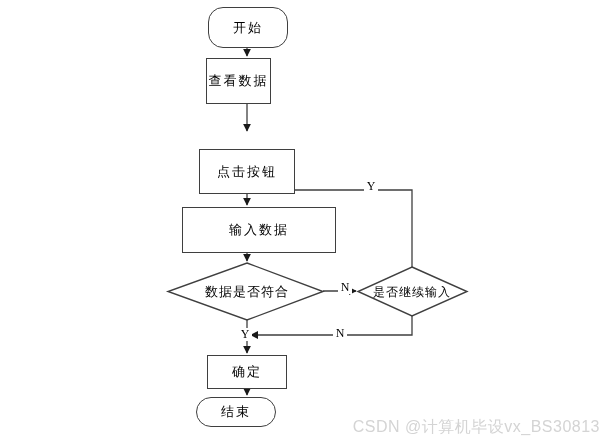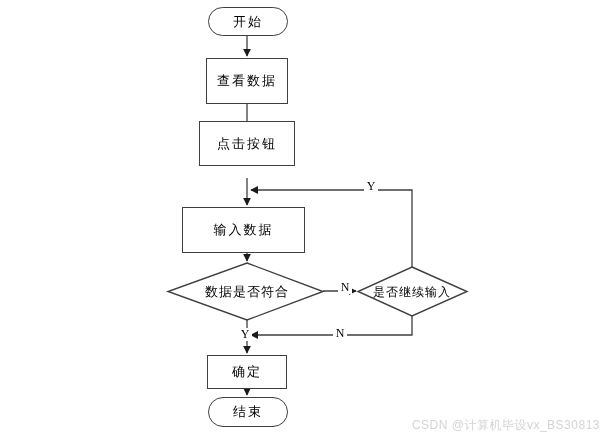--- a/index.html
+++ b/index.html
@@ -58,21 +58,21 @@
     text-align: center;
     width: 14px;
     white-space: nowrap;
   }
   .watermark {
     position: absolute;
     right: 3px;
     top: 417px;
     z-index: 3;
     color: #d4d4d4;
-    font-size: 12px;
+    font-size: 16px;
     letter-spacing: 0.5px;
     font-family: "Liberation Sans", "DejaVu Sans", sans-serif;
     white-space: nowrap;
   }
 </style>
 </head>
 <body>
 
 <div class="canvas">
 
@@ -90,45 +90,45 @@
     <polyline points="323,291 356,291" fill="none" stroke="#3f3f3f" stroke-width="1.3" marker-end="url(#arrow)"></polyline>
     <polyline points="412,267 412,190 251,190" fill="none" stroke="#3f3f3f" stroke-width="1.3" marker-end="url(#arrow)"></polyline>
     <polyline points="247,320 247,353" fill="none" stroke="#3f3f3f" stroke-width="1.3" marker-end="url(#arrow)"></polyline>
     <polyline points="412,316 412,335 251,335" fill="none" stroke="#3f3f3f" stroke-width="1.3" marker-end="url(#arrow)"></polyline>
     <polyline points="247,385 247,395" fill="none" stroke="#3f3f3f" stroke-width="1.3" marker-end="url(#arrow)"></polyline>
 
     <polygon points="247,263 323,291.5 247,320 168,291.5" fill="#ffffff" stroke="#3f3f3f" stroke-width="1.4"></polygon>
     <polygon points="412,267 467,291.5 412,316 358,291.5" fill="#ffffff" stroke="#3f3f3f" stroke-width="1.4"></polygon>
   </svg>
 
-  <div class="node terminator" style="left:208px; top:7px; width:80px; height:29px;">
+  <div class="node terminator" style="left:208px; top:7px; width:80px; height:41px;">
     <span>开始</span>
   </div>
 
-  <div class="node" style="left:206px; top:58px; width:82px; height:46px;">
+  <div class="node" style="left:206px; top:58px; width:65px; height:46px;">
     <span>查看数据</span>
   </div>
 
-  <div class="node" style="left:199px; top:121px; width:96px; height:45px;">
+  <div class="node" style="left:199px; top:149px; width:96px; height:45px;">
     <span>点击按钮</span>
   </div>
 
-  <div class="node" style="left:182px; top:207px; width:123px; height:46px;">
+  <div class="node" style="left:182px; top:207px; width:154px; height:46px;">
     <span>输入数据</span>
   </div>
 
   <div class="dlabel" style="left:356px; top:279px; width:112px; height:26px; font-size:12px;">是否继续输入</div>
 
   <div class="dlabel" style="left:168px; top:278px; width:158px; height:27px;">数据是否符合</div>
 
   <div class="node" style="left:207px; top:355px; width:80px; height:34px;">
     <span>确定</span>
   </div>
 
-  <div class="node terminator" style="left:208px; top:397px; width:80px; height:30px;">
+  <div class="node terminator" style="left:196px; top:397px; width:80px; height:30px;">
     <span>结束</span>
   </div>
 
   <div class="elabel" style="left:364px; top:180px;">Y</div>
   <div class="elabel" style="left:338px; top:281px;">N</div>
   <div class="elabel" style="left:333px; top:327px;">N</div>
   <div class="elabel" style="left:238px; top:328px;">Y</div>
 
   <div class="watermark">CSDN @计算机毕设vx_BS30813</div>
 

